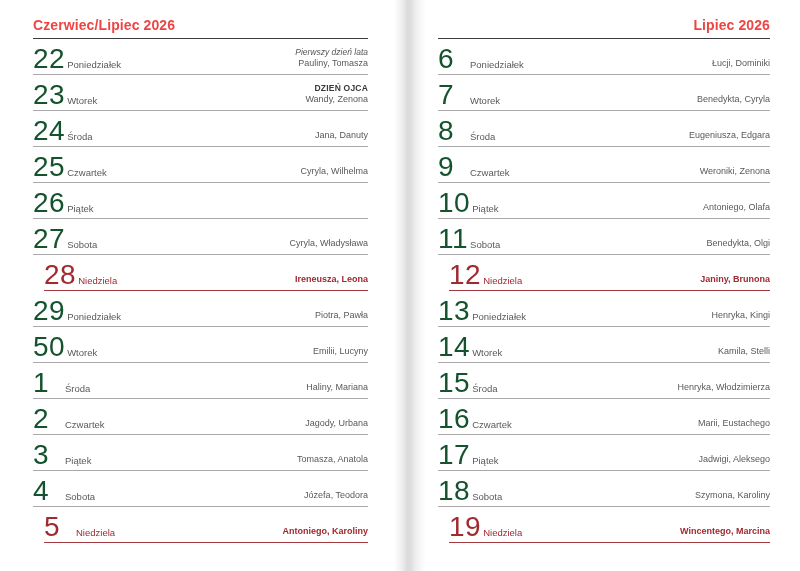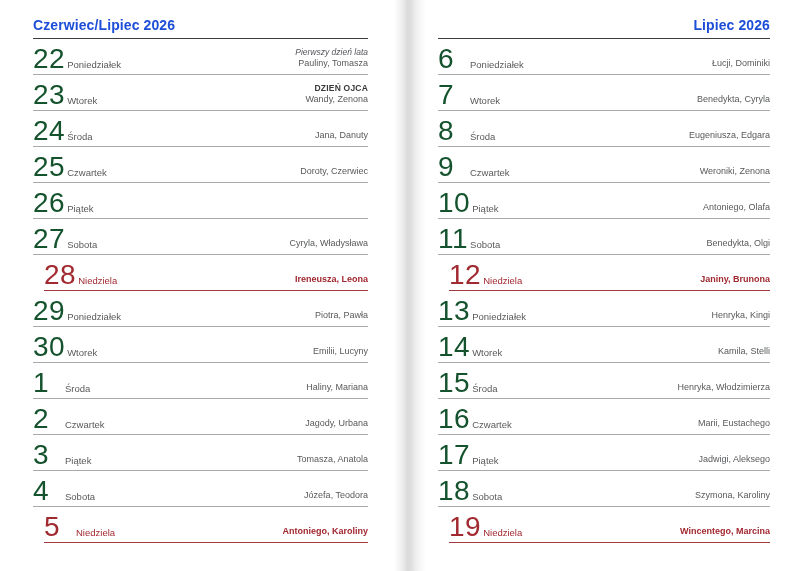--- a/index.html
+++ b/index.html
@@ -39,21 +39,21 @@
     height: 39px;
     display: flex;
     align-items: flex-end;
     padding-bottom: 5px;
     box-sizing: border-box;
     border-bottom: 1.5px solid #3c3c3e;
   }
   .page-title {
     font-size: 14px;
     font-weight: bold;
-    color: #1d4ed8;
+    color: #ef4444;
     letter-spacing: 0.1px;
     width: 100%;
   }
   .page.left  .page-title { text-align: left; }
   .page.right .page-title { text-align: right; }
 
   .row {
     position: relative;
     height: 36px;
     box-sizing: border-box;
@@ -148,21 +148,21 @@
     </div>
   </div>
 
   <div class="row">
     <div class="row-left">
       <span class="day-num">25</span>
       <span class="weekday">Czwartek</span>
     </div>
     <div class="row-right">
 
-      <div class="names">Doroty, Czerwiec</div>
+      <div class="names">Cyryla, Wilhelma</div>
     </div>
   </div>
 
   <div class="row">
     <div class="row-left">
       <span class="day-num">26</span>
       <span class="weekday">Piątek</span>
     </div>
   </div>
 
@@ -194,21 +194,21 @@
       <span class="weekday">Poniedziałek</span>
     </div>
     <div class="row-right">
 
       <div class="names">Piotra, Pawła</div>
     </div>
   </div>
 
   <div class="row">
     <div class="row-left">
-      <span class="day-num">30</span>
+      <span class="day-num">50</span>
       <span class="weekday">Wtorek</span>
     </div>
     <div class="row-right">
 
       <div class="names">Emilii, Lucyny</div>
     </div>
   </div>
 
   <div class="row">
     <div class="row-left">

